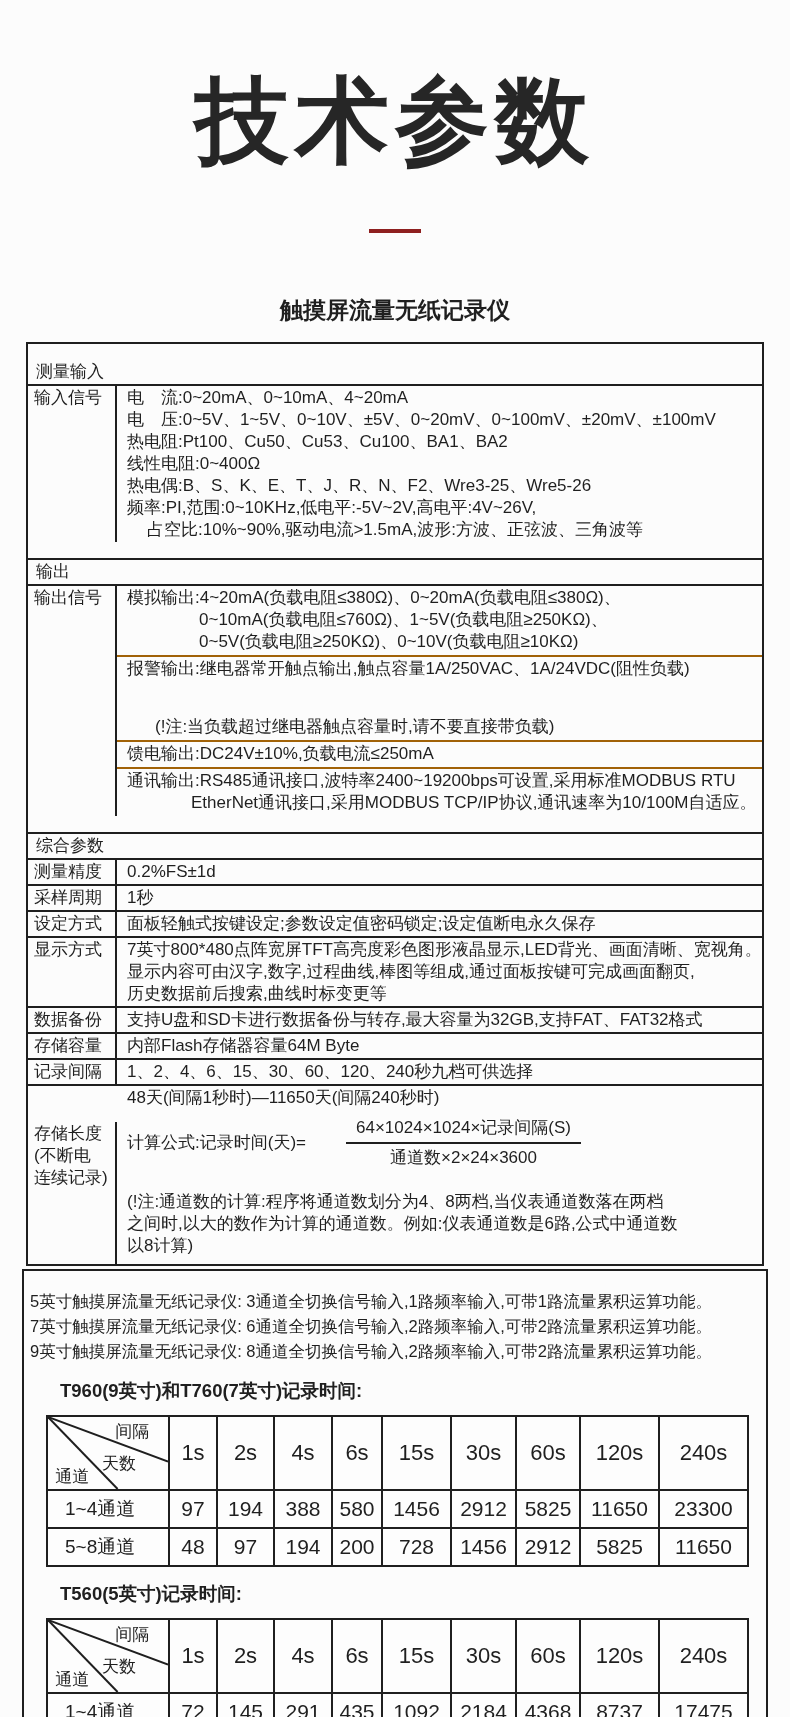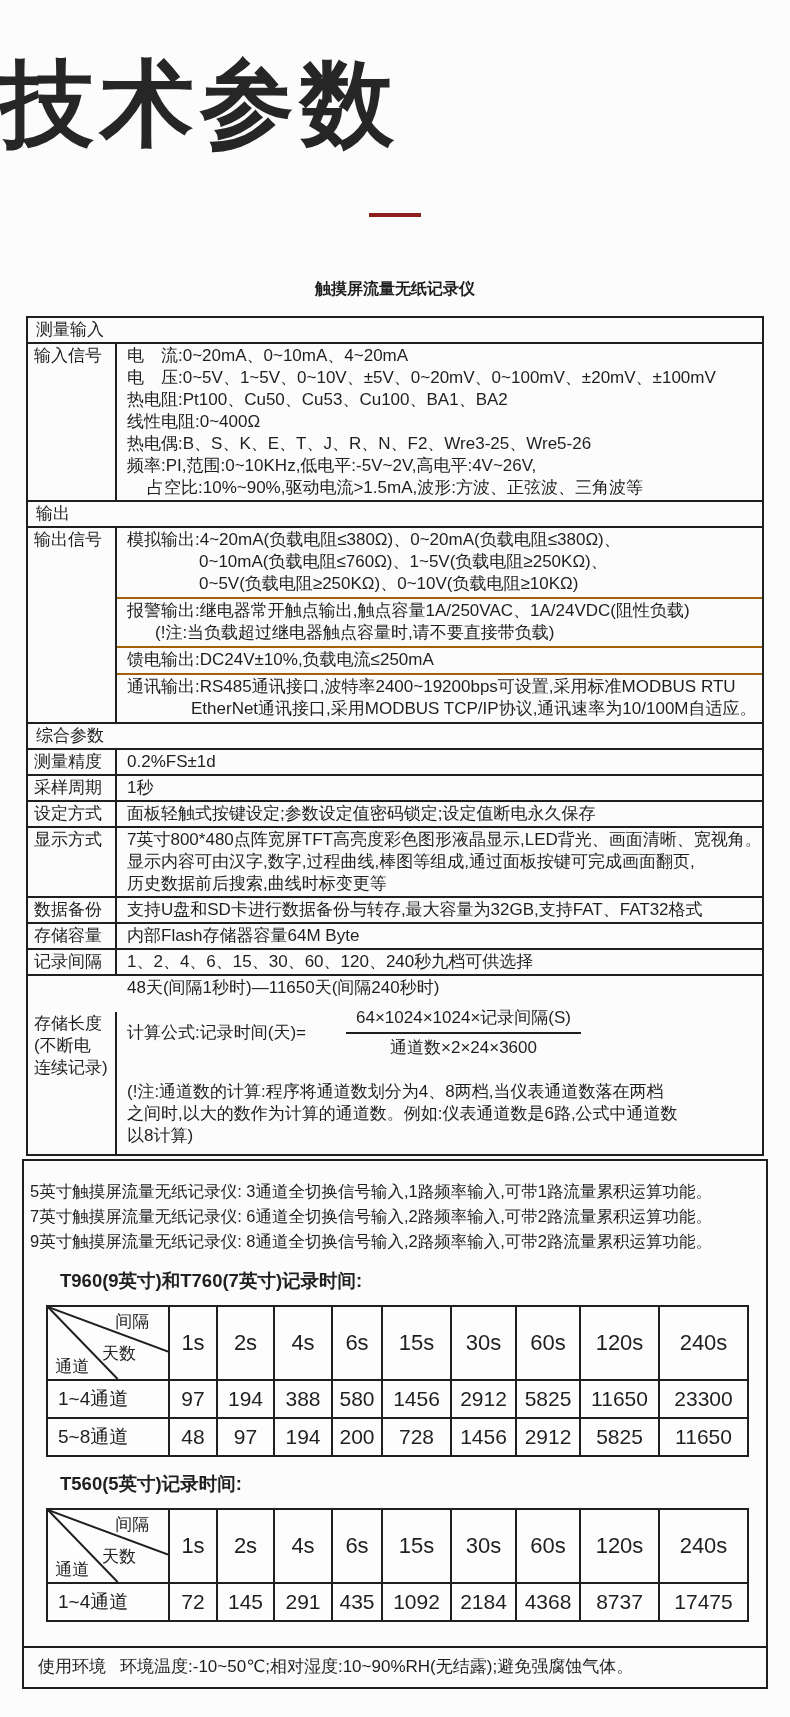--- a/index.html
+++ b/index.html
@@ -6,55 +6,55 @@
   body{
     width:790px;
     background:#fcfcfc;
     font-family:"Liberation Sans","DejaVu Sans",sans-serif;
     color:#1f1f1f;
   }
   .page{width:790px;min-height:1717px;position:relative;box-sizing:border-box;padding-top:52px;}
 
   
   .main-title{
-    margin:0;text-align:left;
+    margin:16px;text-align:center;
     font-size:94px;line-height:1.12;font-weight:900;
-    letter-spacing:6px;color:#262626;font-family:Liberation Serif, serif;
+    letter-spacing:6px;color:#262626;
   }
   .red-divider{
     width:52px;height:4px;background:#8e1f1f;
     margin:56px auto 0 auto;
   }
   .sub-title{
     margin:62px 0 0 0;text-align:center;
-    font-size:16px;font-weight:bold;color:#1f1f1f;
+    font-size:23px;font-weight:bold;color:#1f1f1f;
   }
 
   
   .spec-table{
     width:734px;margin:16px auto 0 auto;
     border:2px solid #1f1f1f;
     font-size:17px;line-height:22px;
     background:#fcfcfc;
   }
   .srow{border-top:2px solid #1f1f1f;}
   .srow:first-child{border-top:none;}
-  .sec{padding:1px 8px;}
+  .sec{padding:1px 8px;margin-top:16px;}
   .split{display:flex;align-items:stretch;}
   .lbl{
     width:89px;flex:0 0 89px;box-sizing:border-box;
     border-right:2px solid #1f1f1f;
     padding:1px 4px 1px 6px;
   }
   .cnt{flex:1;padding:1px 0 1px 10px;min-width:0;}
   .cnt.nopad{padding:0;}
   .sub{padding:1px 0 2px 10px;}
   .sub.bt{border-top:2px solid #a16207;}
   .ind20{padding-left:20px;}
-  .ind28{padding-left:28px;}
+  .ind28{padding-left:28px;margin-top:36px;}
   .ind64{padding-left:64px;}
   .ind72{padding-left:72px;}
   .pre{white-space:pre-line;margin-top:36px;}
 
   .formula{display:flex;align-items:center;margin-top:8px;}
   .frac{display:inline-flex;flex-direction:column;text-align:center;margin-left:40px;}
   .frac .num{border-bottom:2px solid #1f1f1f;padding:0 10px 3px 10px;}
   .frac .den{padding-top:3px;}
   .note-block{margin-top:22px;margin-bottom:6px;}
 
@@ -71,21 +71,21 @@
     border-collapse:collapse;margin:12px 0 0 22px;
     table-layout:fixed;
   }
   .rec-table td{
     border:2px solid #1f1f1f;
     text-align:center;vertical-align:middle;
     background:#fdfdfd;padding:0;
   }
   .rec-table td.hcell{height:72px;font-size:22px;}
   .rec-table td.vcell{height:36px;font-size:21px;}
-  .rec-table td.rlabel{font-size:19px;text-align:left;padding-left:10px;}
+  .rec-table td.rlabel{font-size:19px;text-align:left;padding-left:17px;}
   .corner{position:relative;}
   .corner svg{position:absolute;inset:0;width:100%;height:100%;}
   .corner svg line{stroke:#1f1f1f;stroke-width:2;vector-effect:non-scaling-stroke;}
   .corner span{position:absolute;font-size:17px;line-height:17px;}
   .c-int{top:8%;left:56%;}
   .c-days{top:52%;left:45%;}
   .c-ch{bottom:6%;left:6%;}
 
   .env-row{border-top:2px solid #1f1f1f;display:flex;padding:6px 4px 8px 14px;font-size:17px;line-height:25px;margin-top:24px;}
   .env-lbl{width:82px;flex:0 0 82px;padding-top:0;}

